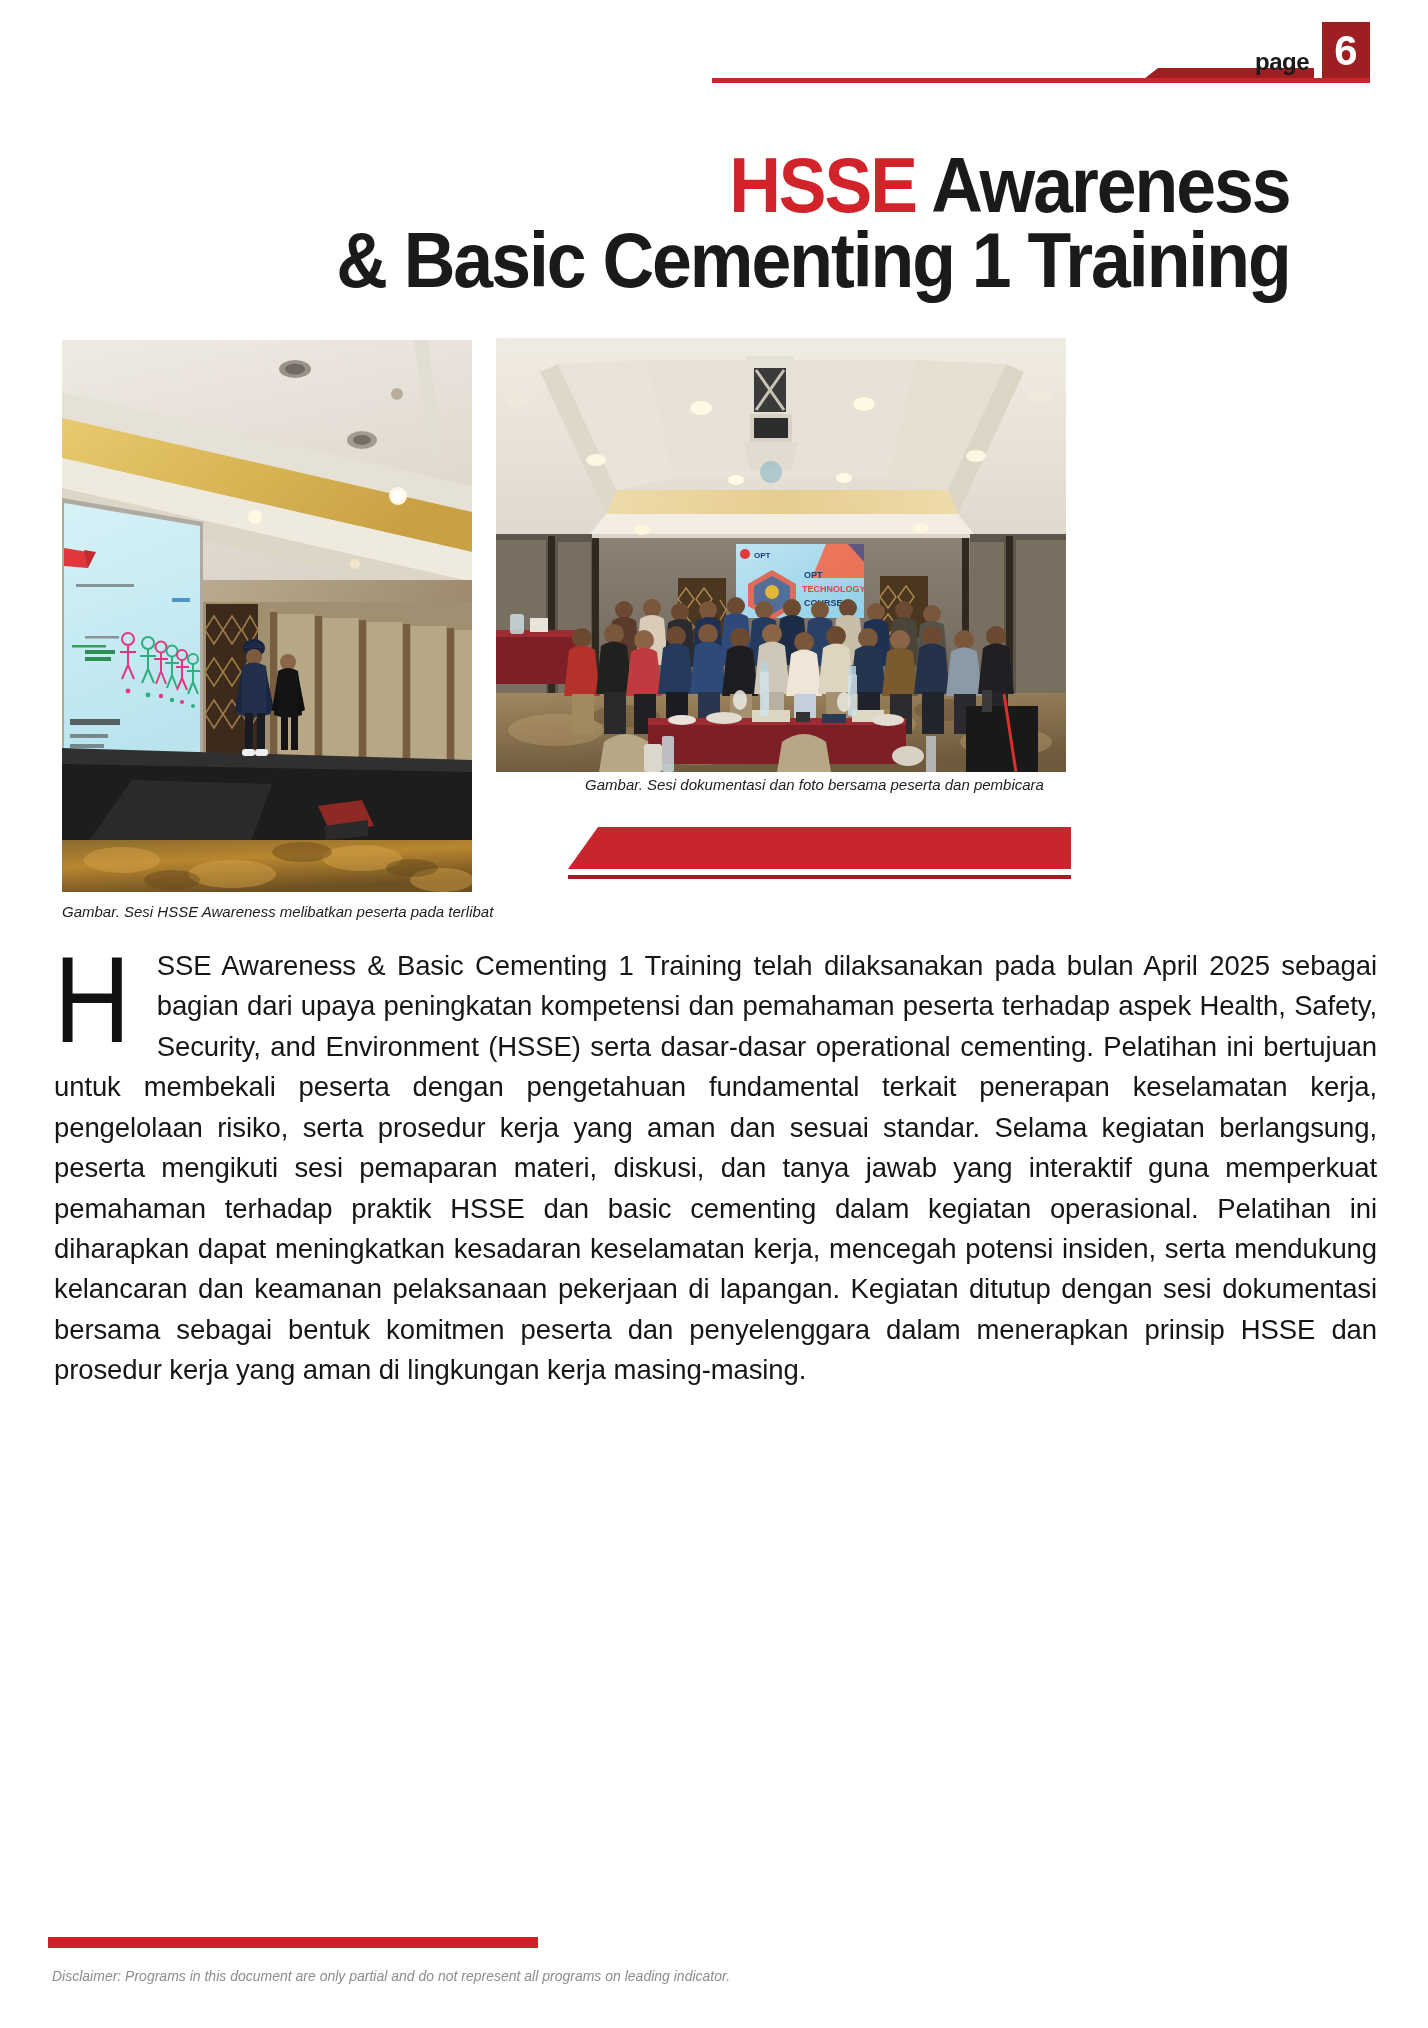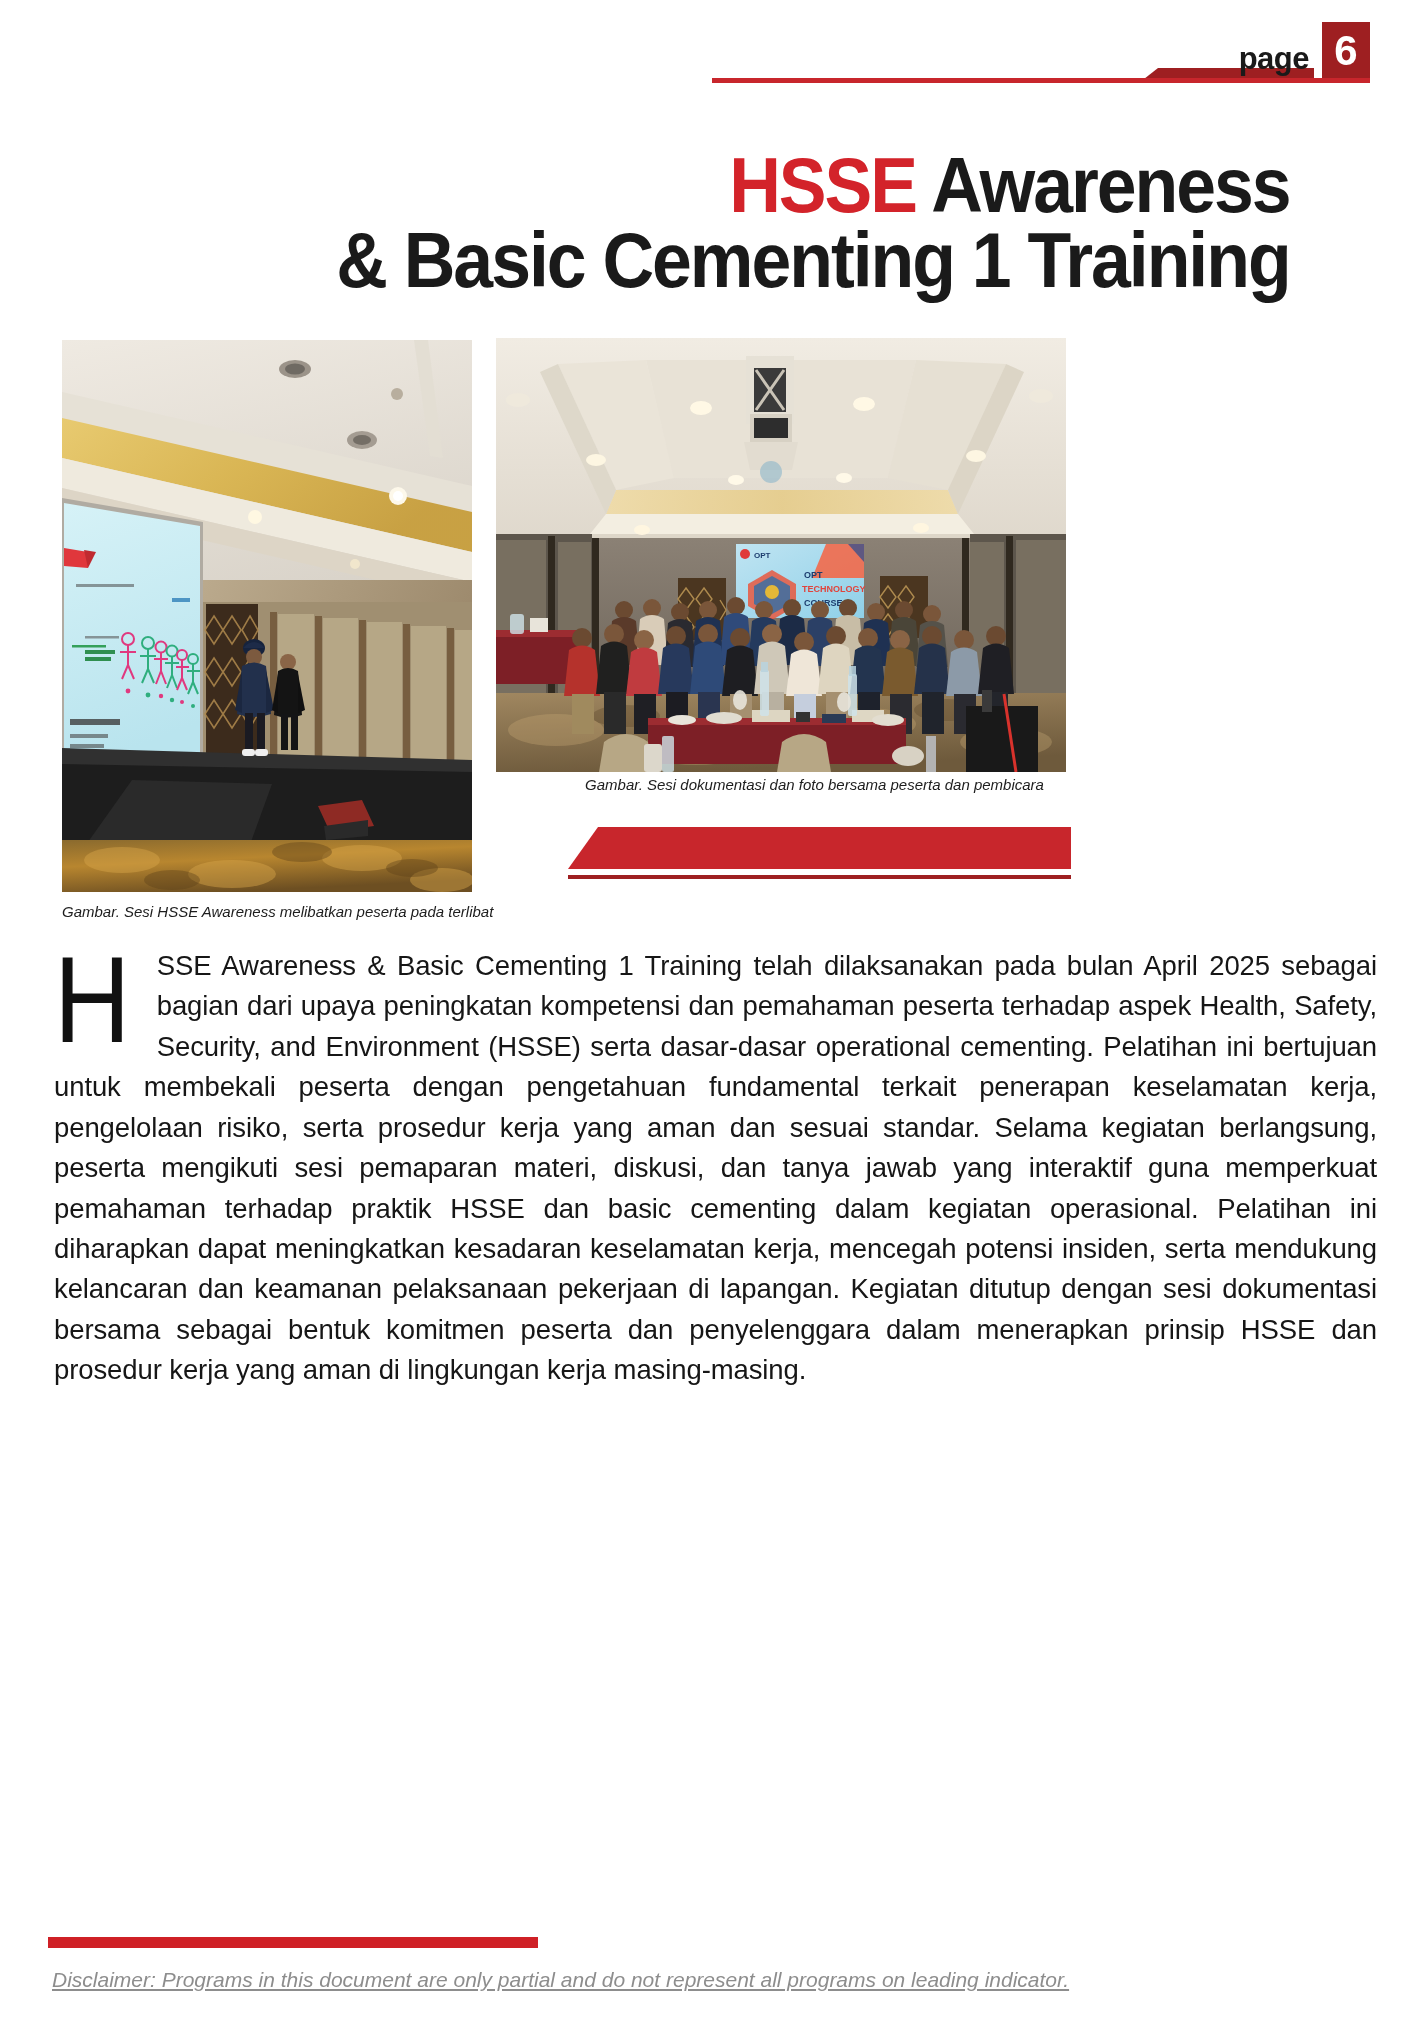--- a/index.html
+++ b/index.html
@@ -26,21 +26,21 @@
     position: absolute;
     right: 58px;
     top: 22px;
     display: flex;
     align-items: flex-end;
     height: 58px;
   }
   .page-word {
     font-family: "Liberation Sans", sans-serif;
     font-weight: bold;
-    font-size: 31px;
+    font-size: 24px;
     letter-spacing: -0.5px;
     color: #1a1a1a;
     line-height: 1;
     padding-right: 13px;
     padding-bottom: 6px;
   }
   .page-num-box {
     width: 48px;
     height: 58px;
     background: #9e1f21;
@@ -184,24 +184,23 @@
     width: 490px;
     height: 11px;
     background: #cf2026;
   }
   .disclaimer {
     position: absolute;
     left: 52px;
     top: 1968px;
     font-family: "Liberation Sans", sans-serif;
     font-style: italic;
-    font-size: 21px;
+    font-size: 14px;
     color: #8d8d8d;
     white-space: nowrap;
-    text-decoration: underline;
   }
 </style>
 </head>
 <body>
 
 <div class="page-header">
   <div class="page-word-underbar"></div>
   <div class="page-label-group">
     <div class="page-word">page</div>
     <div class="page-num-box">6</div>

